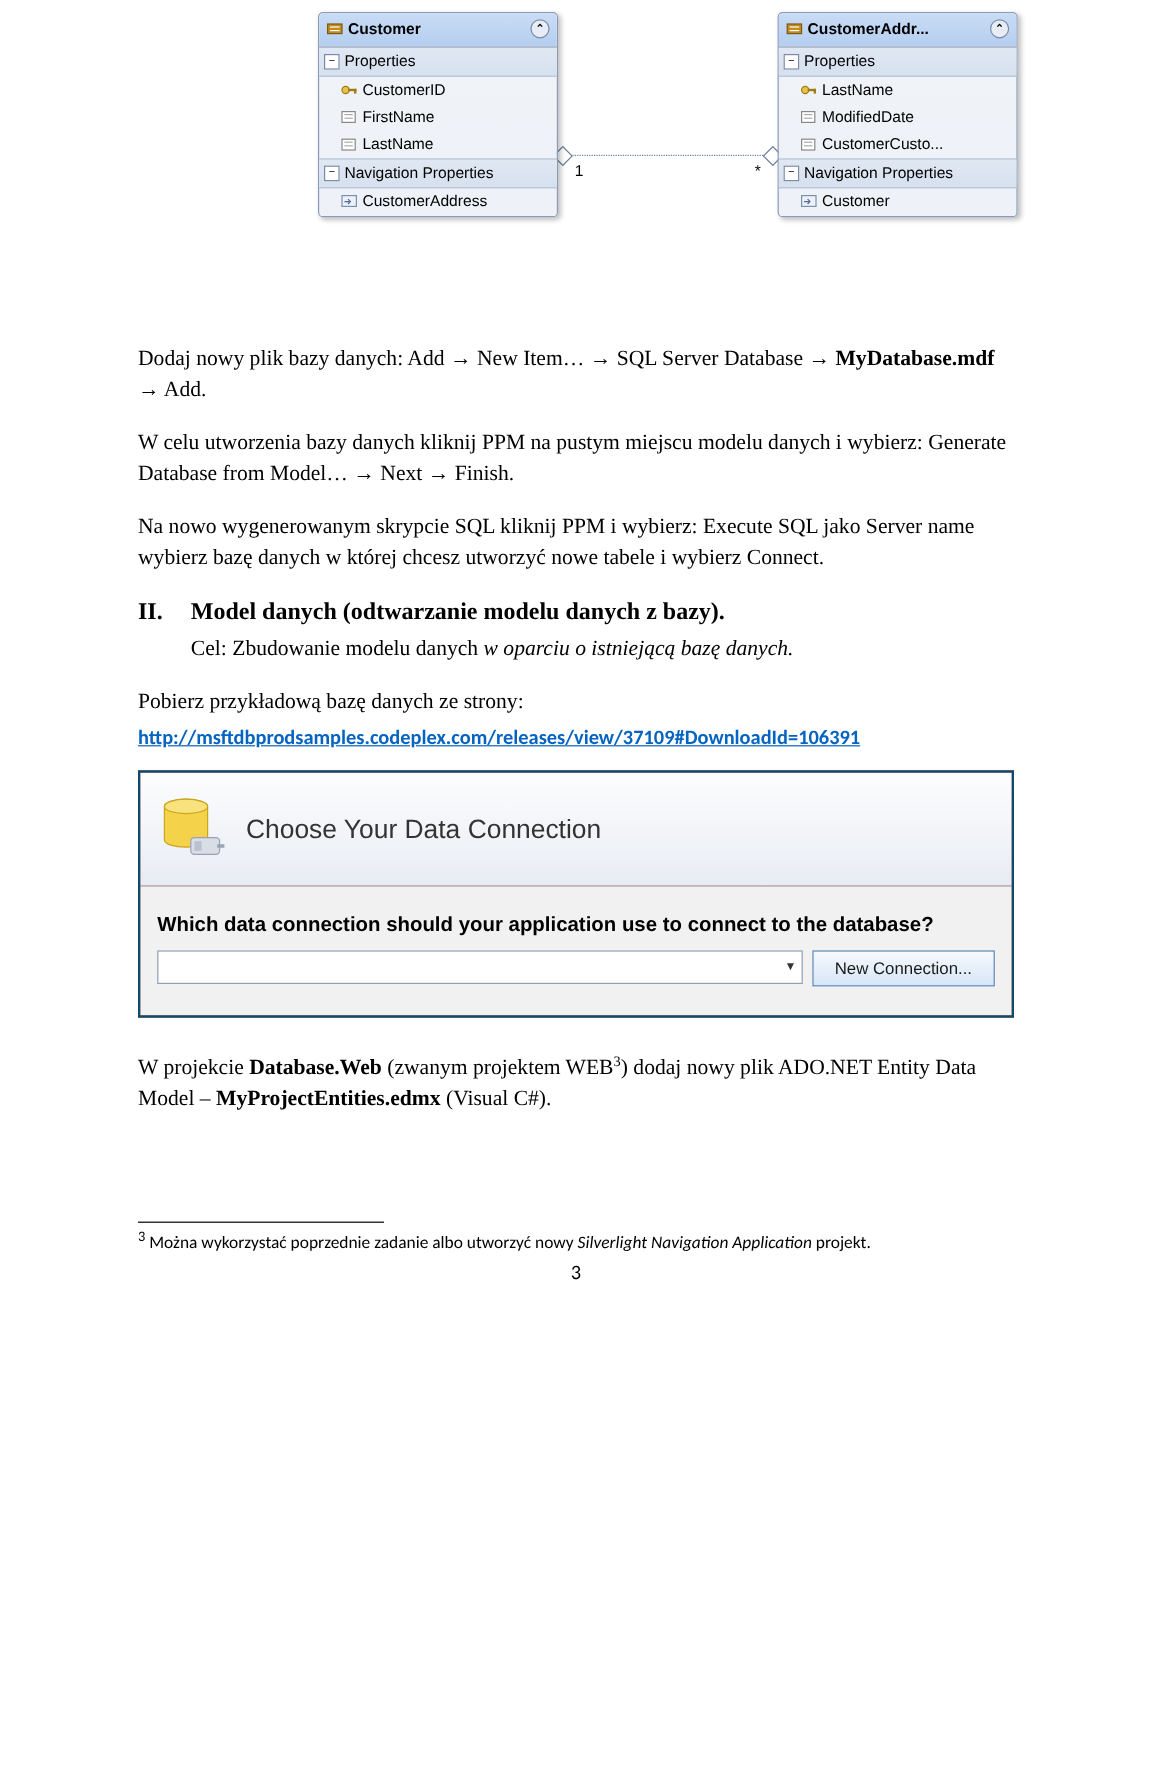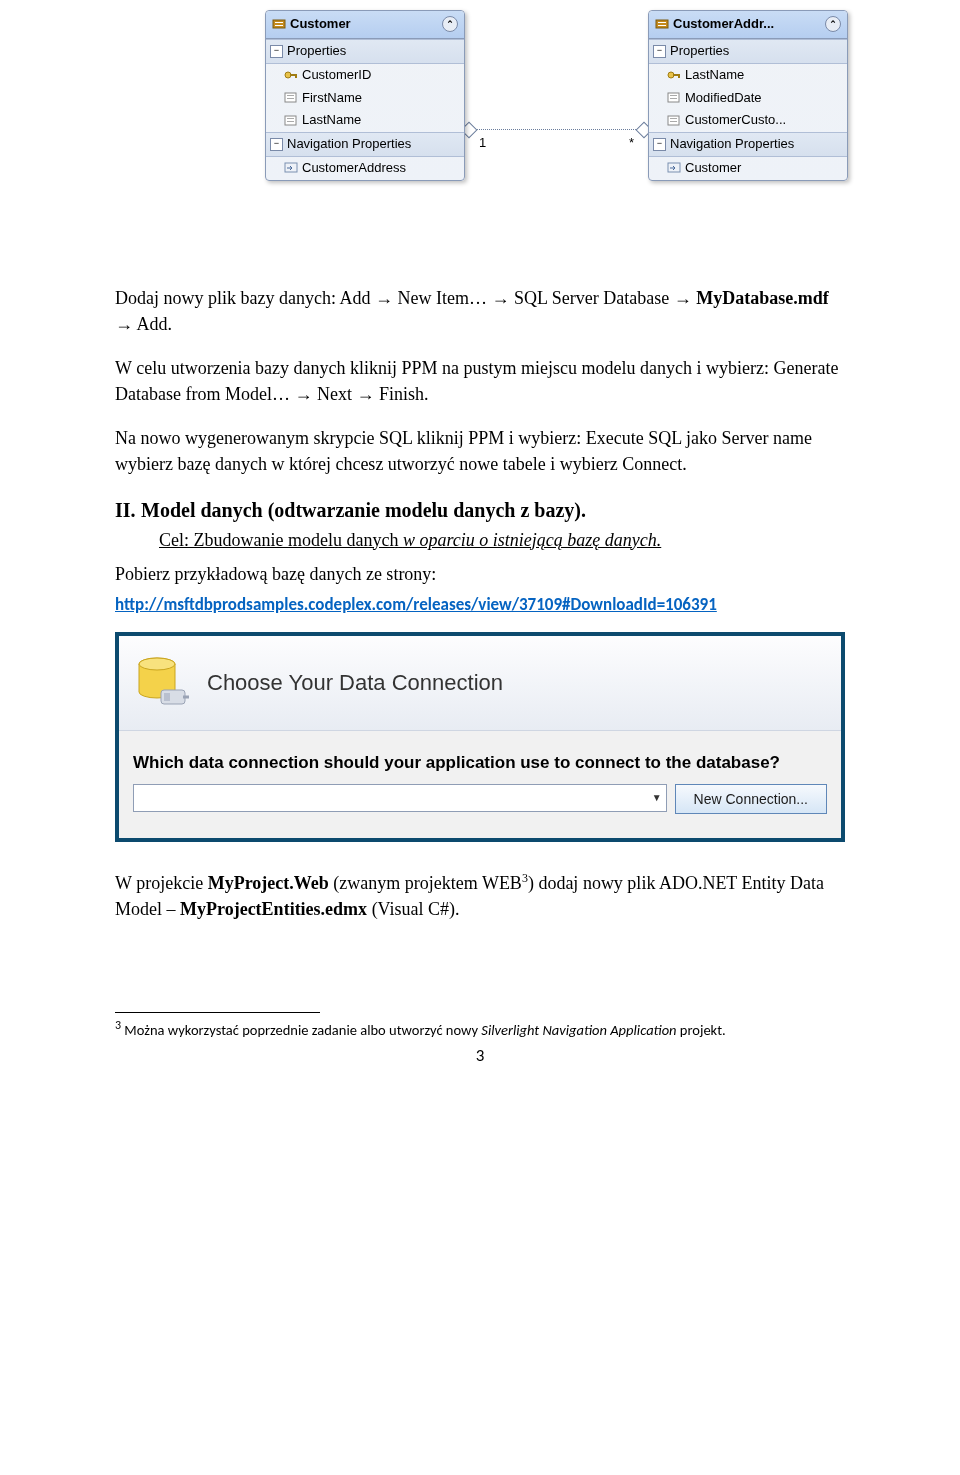--- a/index.html
+++ b/index.html
@@ -76,40 +76,40 @@
     padding: 2px 4px 2px 18px;
     display: flex;
     align-items: center;
     gap: 4px;
   }
   .key-icon svg, .prop-icon svg, .nav-icon svg { display:block; }
   .body-text p { margin: 0 0 18px 0; }
   .body-text .no-gap { margin-bottom: 4px; }
   .section-num {
     display: flex;
+    gap: 18px;
     margin: 14px 0 2px 0;
   }
   .section-num .num {
     font-size: 20px;
     font-weight: bold;
     width: 26px;
   }
   .section-num .title {
     font-size: 20px; font-weight: bold;
   }
   .section-sub {
     margin-left: 44px;
     font-size: 18px;
-    margin-bottom: 8px;
-    text-decoration: underline;
+    margin-bottom: 18px;
   }
   a.link { color: #0563c1; text-decoration: underline; font-family: Calibri, Arial, sans-serif; font-size: 17px; font-weight: bold; }
   .wizard {
     margin: 15px 0 28px 0;
-    border: 4px solid #0c4a6e;
+    border: 2px solid #0c4a6e;
     background: #7f1d1d;
     font-family: "Segoe UI", Tahoma, sans-serif;
     font-size: 14px;
   }
   .wizard-banner {
     background: linear-gradient(#fdfdfe,#e8ecf3);
     border-bottom: 1px solid #cfd6e2;
     padding: 18px 14px 18px 14px;
     display:flex; align-items:center; gap: 16px;
   }
@@ -360,21 +360,21 @@
         <div class="combo">
           <span class="dd">▼</span>
         </div>
         <div class="btn">New Connection...</div>
       </div>
     </div>
   </div>
 
   <div class="body-text">
     <p>
-      <span>W projekcie </span><b>MyProject.Web</b><span> (zwanym projektem WEB</span><span class="sup">3</span><span>) dodaj nowy plik ADO.NET Entity Data Model – </span><b>MyProjectEntities.edmx</b><span> (Visual C#).</span>
+      <span>W projekcie </span><b>Database.Web</b><span> (zwanym projektem WEB</span><span class="sup">3</span><span>) dodaj nowy plik ADO.NET Entity Data Model – </span><b>MyProjectEntities.edmx</b><span> (Visual C#).</span>
     </p>
   </div>
 
   <hr class="foot-rule">
   <div class="footnote">
     <span class="sup">3</span><span> Można wykorzystać poprzednie zadanie albo utworzyć nowy </span><i>Silverlight Navigation Application</i><span> projekt.</span>
   </div>
   <div class="page-num">3</div>
 </div>
 

